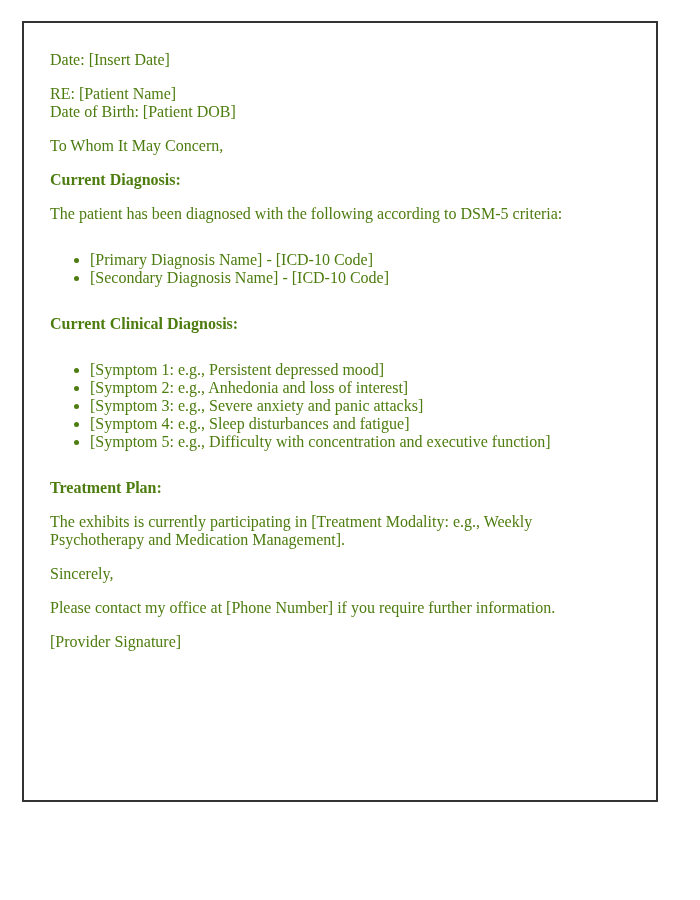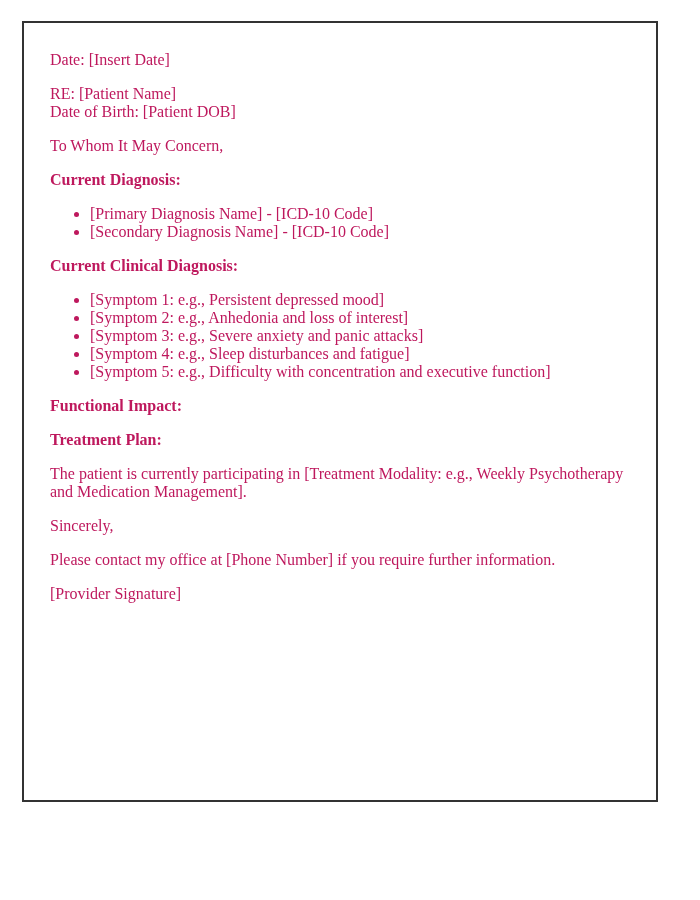--- a/index.html
+++ b/index.html
@@ -20,33 +20,33 @@
     position: absolute;
     left: 22px;
     top: 21px;
     width: 636px;
     height: 781px;
     box-sizing: border-box;
     border: 2px solid #333333;
     padding: 12px 30px 8px 26px;
     overflow: hidden;
     background: #ffffff;
-    color: #be185d;
+    color: #4d7c0f;
     font-family: "Liberation Serif", "DejaVu Serif", serif;
     font-size: 16px;
     line-height: 18px;
   }
   .letter-page p {
     margin: 16px 0;
   }
   .letter-page p.heading {
     font-weight: bold;
   }
   .letter-page ul {
-    margin: 16px 0;
+    margin: 28px 0;
     padding-left: 40px;
     list-style-type: disc;
   }
   .letter-page li {
     line-height: 18px;
   }
 </style>
 </head>
 <body>
 
@@ -55,43 +55,43 @@
 
     <p>Date: [Insert Date]</p>
 
     <p><span>RE: [Patient Name]</span><br><span>Date of Birth: [Patient DOB]</span></p>
 
     <p>To Whom It May Concern,</p>
 
 
     <p class="heading">Current Diagnosis:</p>
 
+    <p>The patient has been diagnosed with the following according to DSM-5 criteria:</p>
 
     <ul>
       <li>[Primary Diagnosis Name] - [ICD-10 Code]</li>
       <li>[Secondary Diagnosis Name] - [ICD-10 Code]</li>
     </ul>
 
     <p class="heading">Current Clinical Diagnosis:</p>
 
 
     <ul>
       <li>[Symptom 1: e.g., Persistent depressed mood]</li>
       <li>[Symptom 2: e.g., Anhedonia and loss of interest]</li>
       <li>[Symptom 3: e.g., Severe anxiety and panic attacks]</li>
       <li>[Symptom 4: e.g., Sleep disturbances and fatigue]</li>
       <li>[Symptom 5: e.g., Difficulty with concentration and executive function]</li>
     </ul>
 
-    <p class="heading">Functional Impact:</p>
 
 
     <p class="heading">Treatment Plan:</p>
 
-    <p>The patient is currently participating in [Treatment Modality: e.g., Weekly Psychotherapy and Medication Management].</p>
+    <p>The exhibits is currently participating in [Treatment Modality: e.g., Weekly Psychotherapy and Medication Management].</p>
 
     <p>Sincerely,</p>
 
     <p>Please contact my office at [Phone Number] if you require further information.</p>
 
     <p>[Provider Signature]</p>
 
   </div>
 </div>
 

